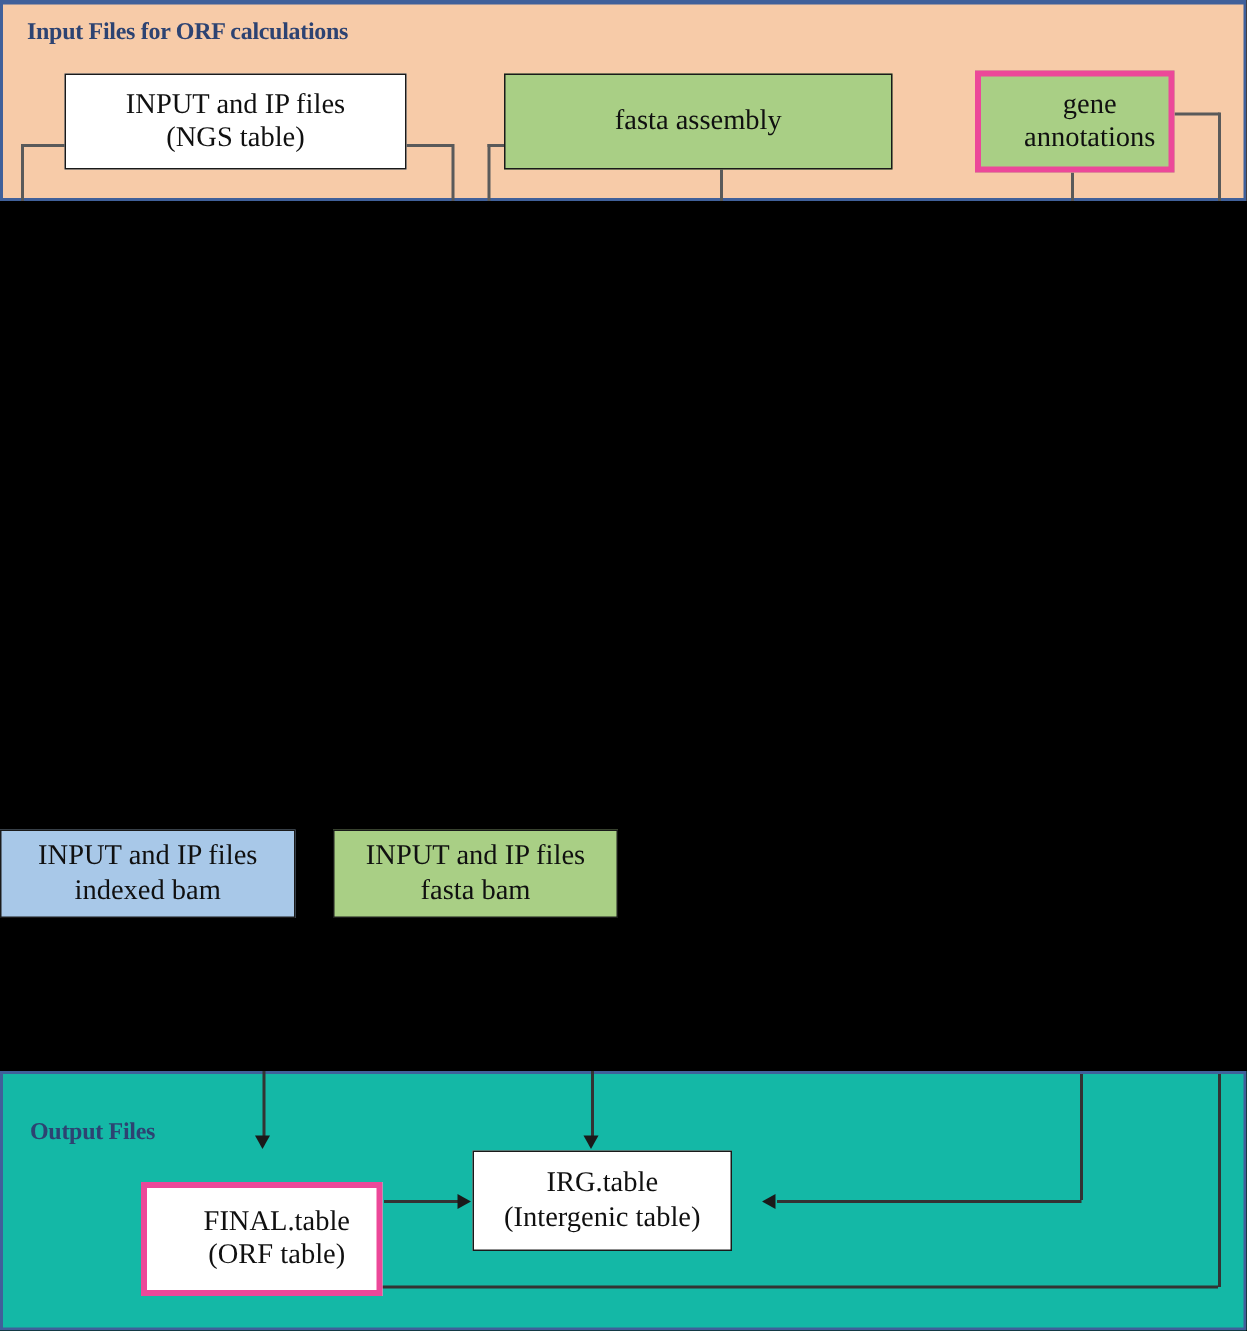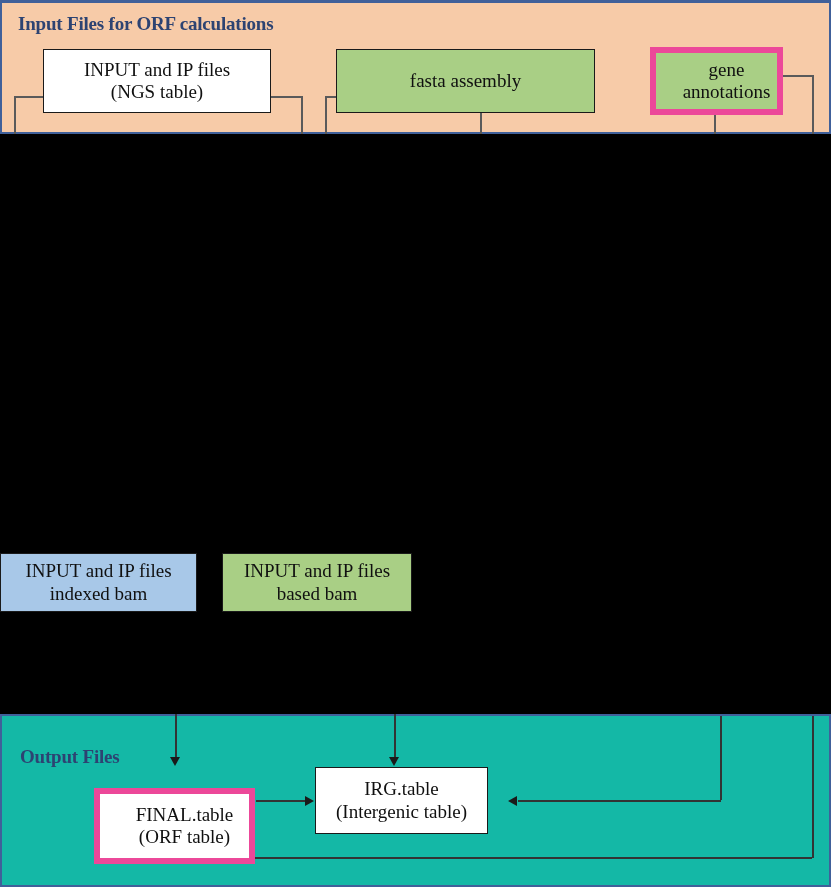--- a/index.html
+++ b/index.html
@@ -35,21 +35,21 @@
     width: 831px;
     height: 173px;
     background: #14b8a6;
     border: 2px solid #40609A;
     padding-left: 44px;
   }
 
   .panel-title {
     position: absolute;
     font-weight: bold;
-    font-size: 19px;
+    font-size: 16px;
     color: #2D4372;
     letter-spacing: -0.2px;
     white-space: nowrap;
   }
   #input-panel .panel-title { left: 16px; top: 10px; }
   #output-panel .panel-title { left: 18px; top: 30px; }
 
   
   .box {
     position: absolute;
@@ -61,21 +61,21 @@
     text-align: left;
     font-size: 19px;
     line-height: 1.18;
     color: #101010;
     white-space: nowrap;
     z-index: 5;
   }
   .box .ln { display: block; }
 
   .box.thin  { border: 1.5px solid #1a1a1a; }
-  .box.thick { border: 6px solid #ec4899; padding-left: 20px; }
+  .box.thick { border: 4px solid #ec4899; padding-left: 20px; }
 
   .box.white { background: #FFFFFF; }
   .box.green { background: #A9CF85; }
   .box.blue  { background: #A8C8E8; }
 
   
   #box-input-ngs      { left: 43px;  top: 49px;  width: 228px; height: 64px; }
   #box-fasta-assembly { left: 336px; top: 49px;  width: 259px; height: 64px; }
   #box-gene-annot     { left: 650px; top: 47px;  width: 133px; height: 68px; }
 
@@ -178,21 +178,21 @@
   <span class="ln">annotations</span>
 </div>
 
 <div class="box blue thin" id="box-indexed-bam">
   <span class="ln">INPUT and IP files</span>
   <span class="ln">indexed bam</span>
 </div>
 
 <div class="box green thin" id="box-sorted-bam">
   <span class="ln">INPUT and IP files</span>
-  <span class="ln">based bam</span>
+  <span class="ln">fasta bam</span>
 </div>
 
 <div class="panel" id="output-panel">
   <div class="panel-title">Output Files</div>
 </div>
 
 <div class="ln-v ln-dark" style="left:175px; top:714px; height:45px;"></div>
 <div class="arrow-down" style="left:170px; top:757px;"></div>
 
 <div class="ln-v ln-dark" style="left:394px; top:714px; height:45px;"></div>

